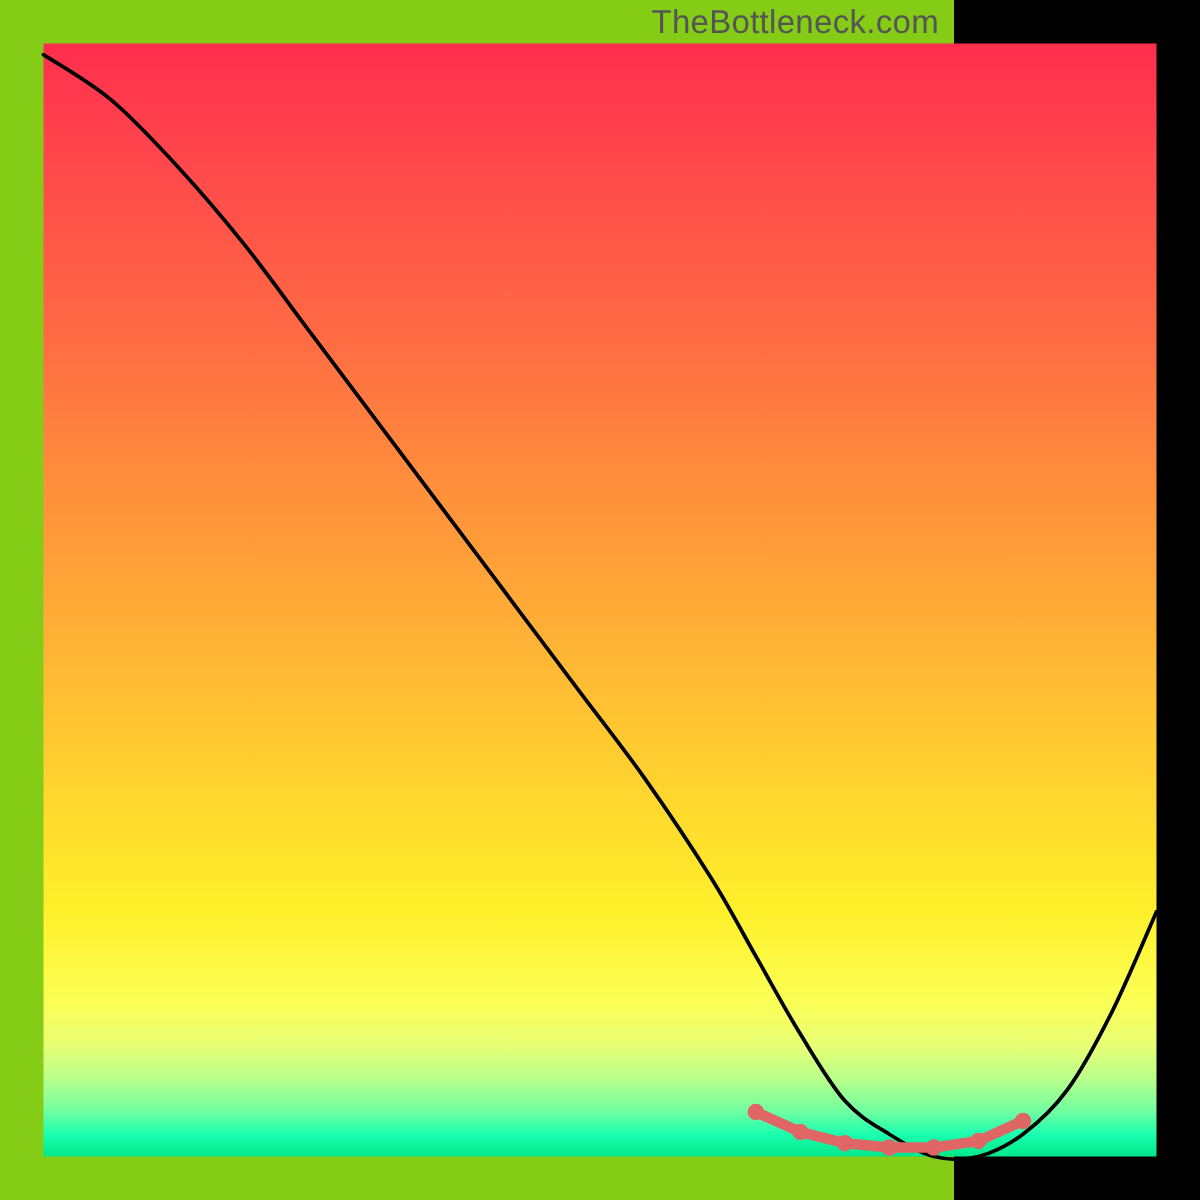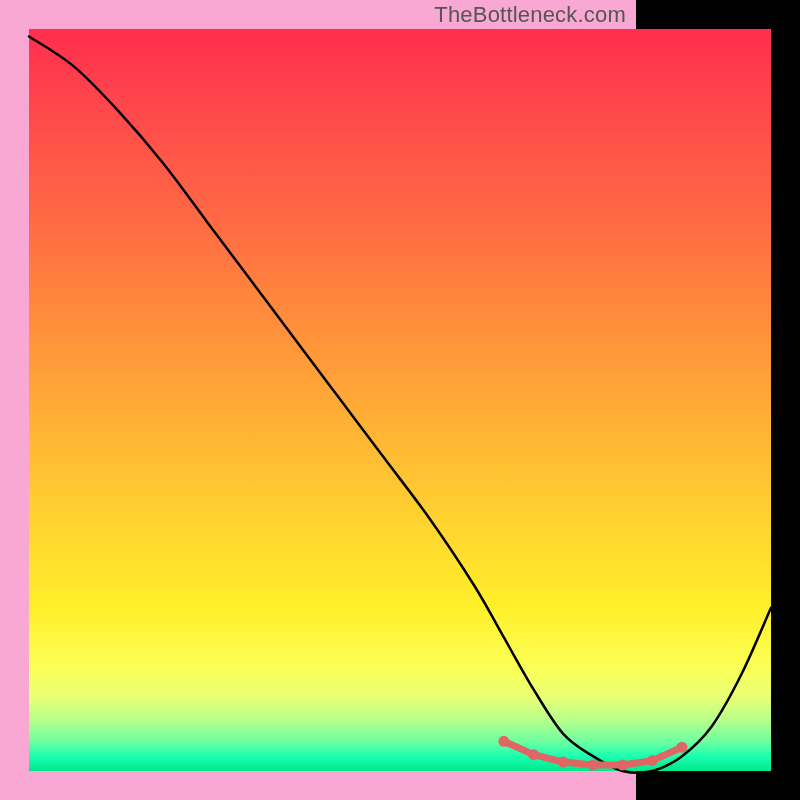--- a/index.html
+++ b/index.html
@@ -10,21 +10,21 @@
     background: #000;
     overflow: hidden;
     font-family: Arial, Helvetica, sans-serif;
   }
   .frame {
     position: absolute;
     left: 0;
     top: 0;
     width: 636px;
     height: 800px;
-    background: #f9a8d4;
+    background: #84cc16;
   }
   .watermark {
     position: absolute;
     top: 2px;
     right: 10px;
     color: #555555;
     font-size: 22px;
     font-weight: 500;
     letter-spacing: 0.2px;
     z-index: 5;

